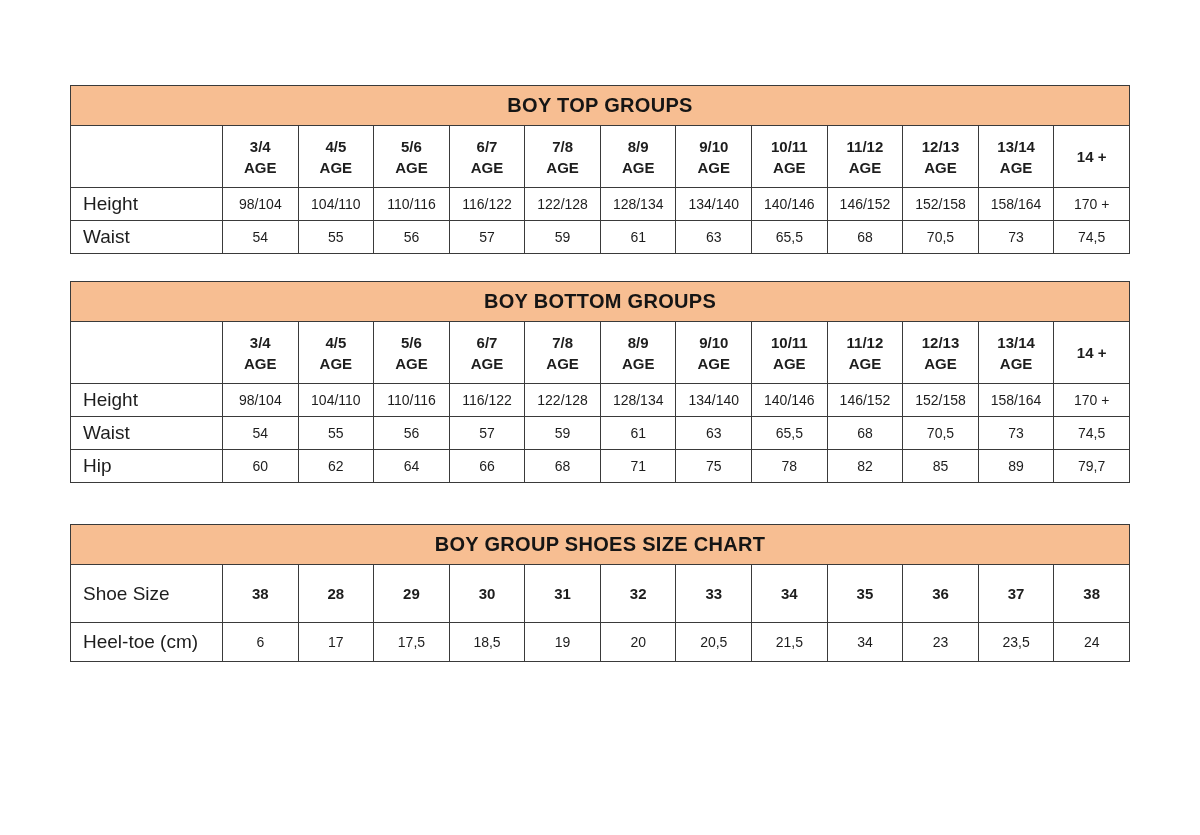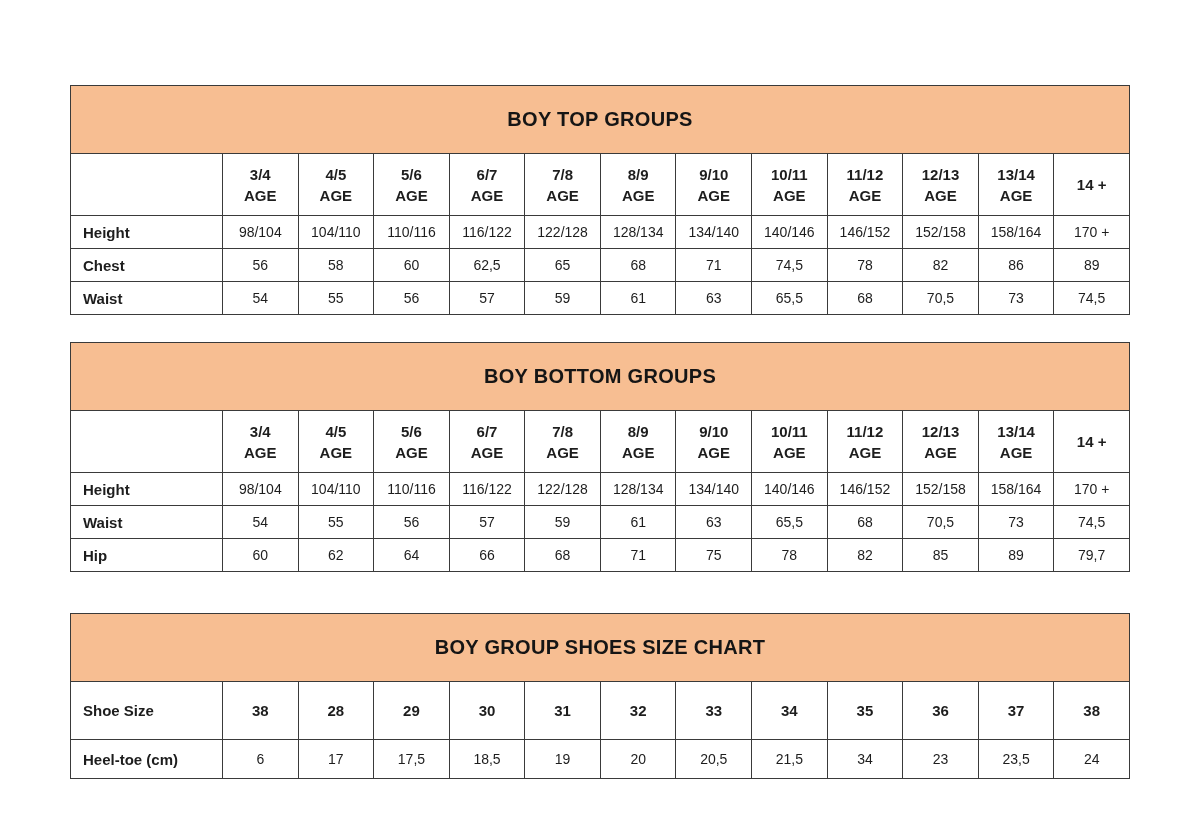--- a/index.html
+++ b/index.html
@@ -30,41 +30,41 @@
     width: 1060px;
   }
   table.size-table.gap-sm { margin-top: 27px; }
   table.size-table.gap-lg { margin-top: 41px; }
   table.size-table td {
     border: 1.5px solid #3a3a3a;
     vertical-align: middle;
     overflow: hidden;
   }
   td.band {
-    height: 68px;
+    height: 40px;
     background: #F7BE92;
     text-align: center;
     font-weight: 700;
     font-size: 20px;
     letter-spacing: 0.3px;
     color: #151515;
   }
   td.age-cell {
     height: 62px;
     text-align: center;
     font-weight: 700;
     font-size: 15px;
     line-height: 1.4;
   }
   td.corner-cell { background: #ffffff; }
   td.label-cell {
     text-align: left;
     padding-left: 12px;
-    font-weight: 700;
-    font-size: 15px;
+    font-weight: 400;
+    font-size: 19px;
   }
   td.value-cell {
     text-align: center;
     font-size: 14px;
     font-weight: 400;
   }
   tr.row-h33 td { height: 33px; }
   tr.row-tall td { height: 58px; }
   tr.row-heel td { height: 39px; margin-left: 29px; }
   tr.row-tall td.value-cell {
@@ -119,35 +119,20 @@
             <td class="value-cell">110/116</td>
             <td class="value-cell">116/122</td>
             <td class="value-cell">122/128</td>
             <td class="value-cell">128/134</td>
             <td class="value-cell">134/140</td>
             <td class="value-cell">140/146</td>
             <td class="value-cell">146/152</td>
             <td class="value-cell">152/158</td>
             <td class="value-cell">158/164</td>
             <td class="value-cell">170 +</td>
-          </tr>
-          <tr class="row-h33">
-            <td class="label-cell">Chest</td>
-            <td class="value-cell">56</td>
-            <td class="value-cell">58</td>
-            <td class="value-cell">60</td>
-            <td class="value-cell">62,5</td>
-            <td class="value-cell">65</td>
-            <td class="value-cell">68</td>
-            <td class="value-cell">71</td>
-            <td class="value-cell">74,5</td>
-            <td class="value-cell">78</td>
-            <td class="value-cell">82</td>
-            <td class="value-cell">86</td>
-            <td class="value-cell">89</td>
           </tr>
           <tr class="row-h33">
             <td class="label-cell">Waist</td>
             <td class="value-cell">54</td>
             <td class="value-cell">55</td>
             <td class="value-cell">56</td>
             <td class="value-cell">57</td>
             <td class="value-cell">59</td>
             <td class="value-cell">61</td>
             <td class="value-cell">63</td>

